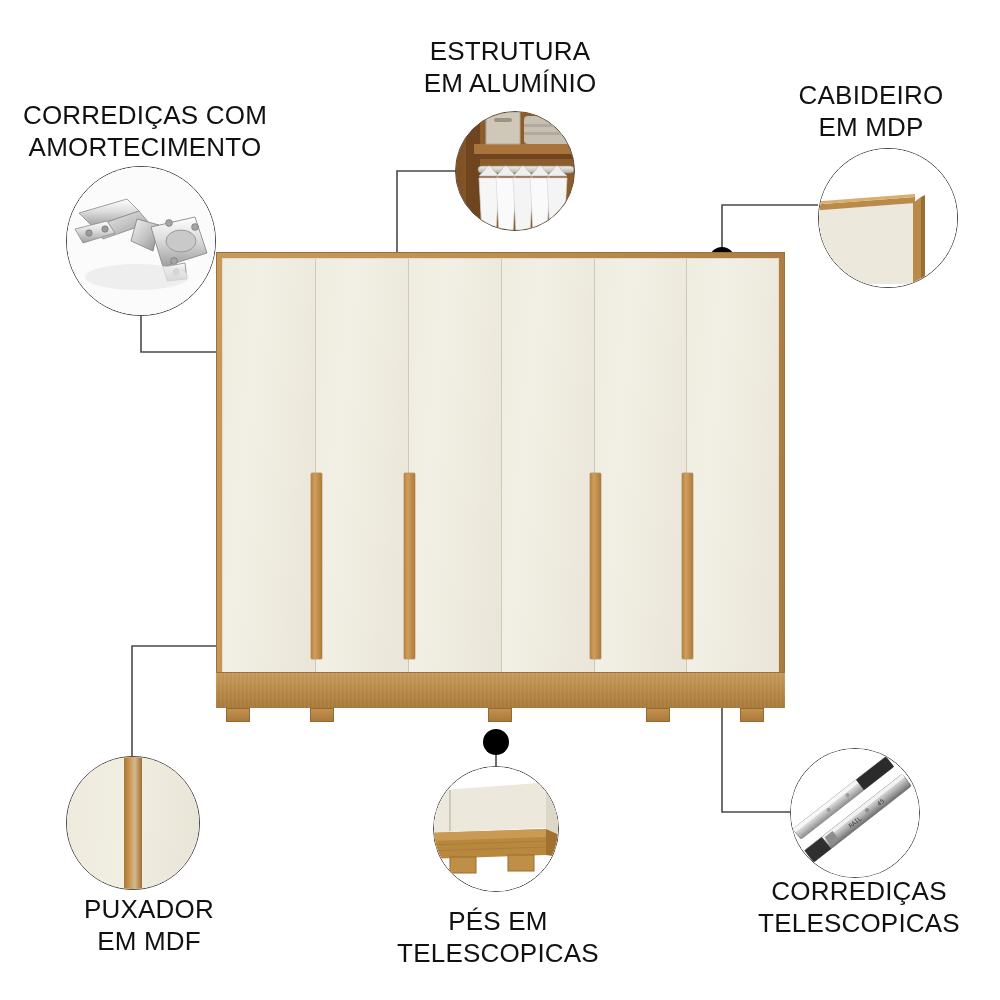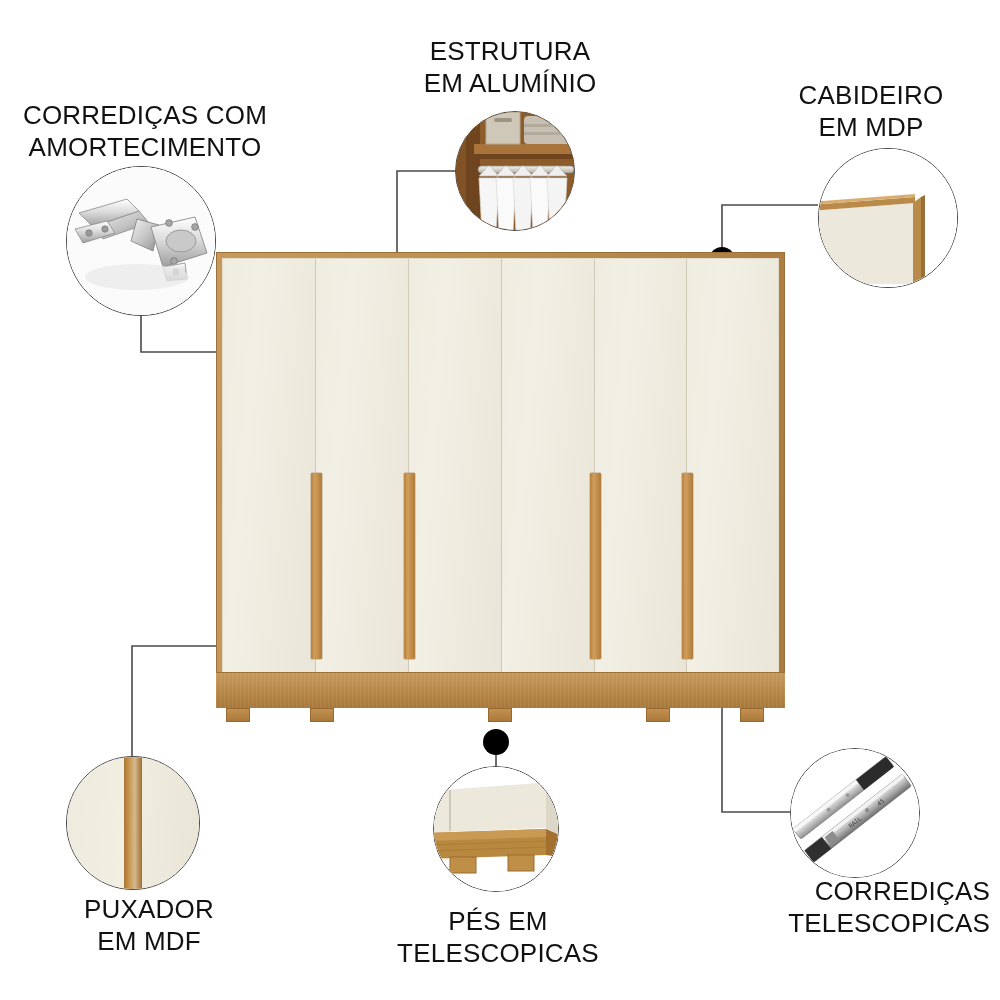--- a/index.html
+++ b/index.html
@@ -426,16 +426,16 @@
           <rect x="26" y="64" width="10" height="11" fill="#8d8d8d"></rect>
           <g fill="#3a3a3a" font-family="DejaVu Sans Mono, monospace" font-size="6">
             <text x="52" y="73">RAIL</text>
             <text x="88" y="73">45</text>
           </g>
           <circle cx="76" cy="69" r="2.2" fill="#8f8f8f"></circle>
         </g>
       </svg>
     </div>
   </div>
-  <div class="callout-label" style="left:728px; top:876px; width:262px;text-align:right;">CORREDIÇAS
+  <div class="callout-label" style="left:728px; top:876px; width:262px;">CORREDIÇAS
 TELESCOPICAS</div>
 
 </div>
 
 </body></html>

